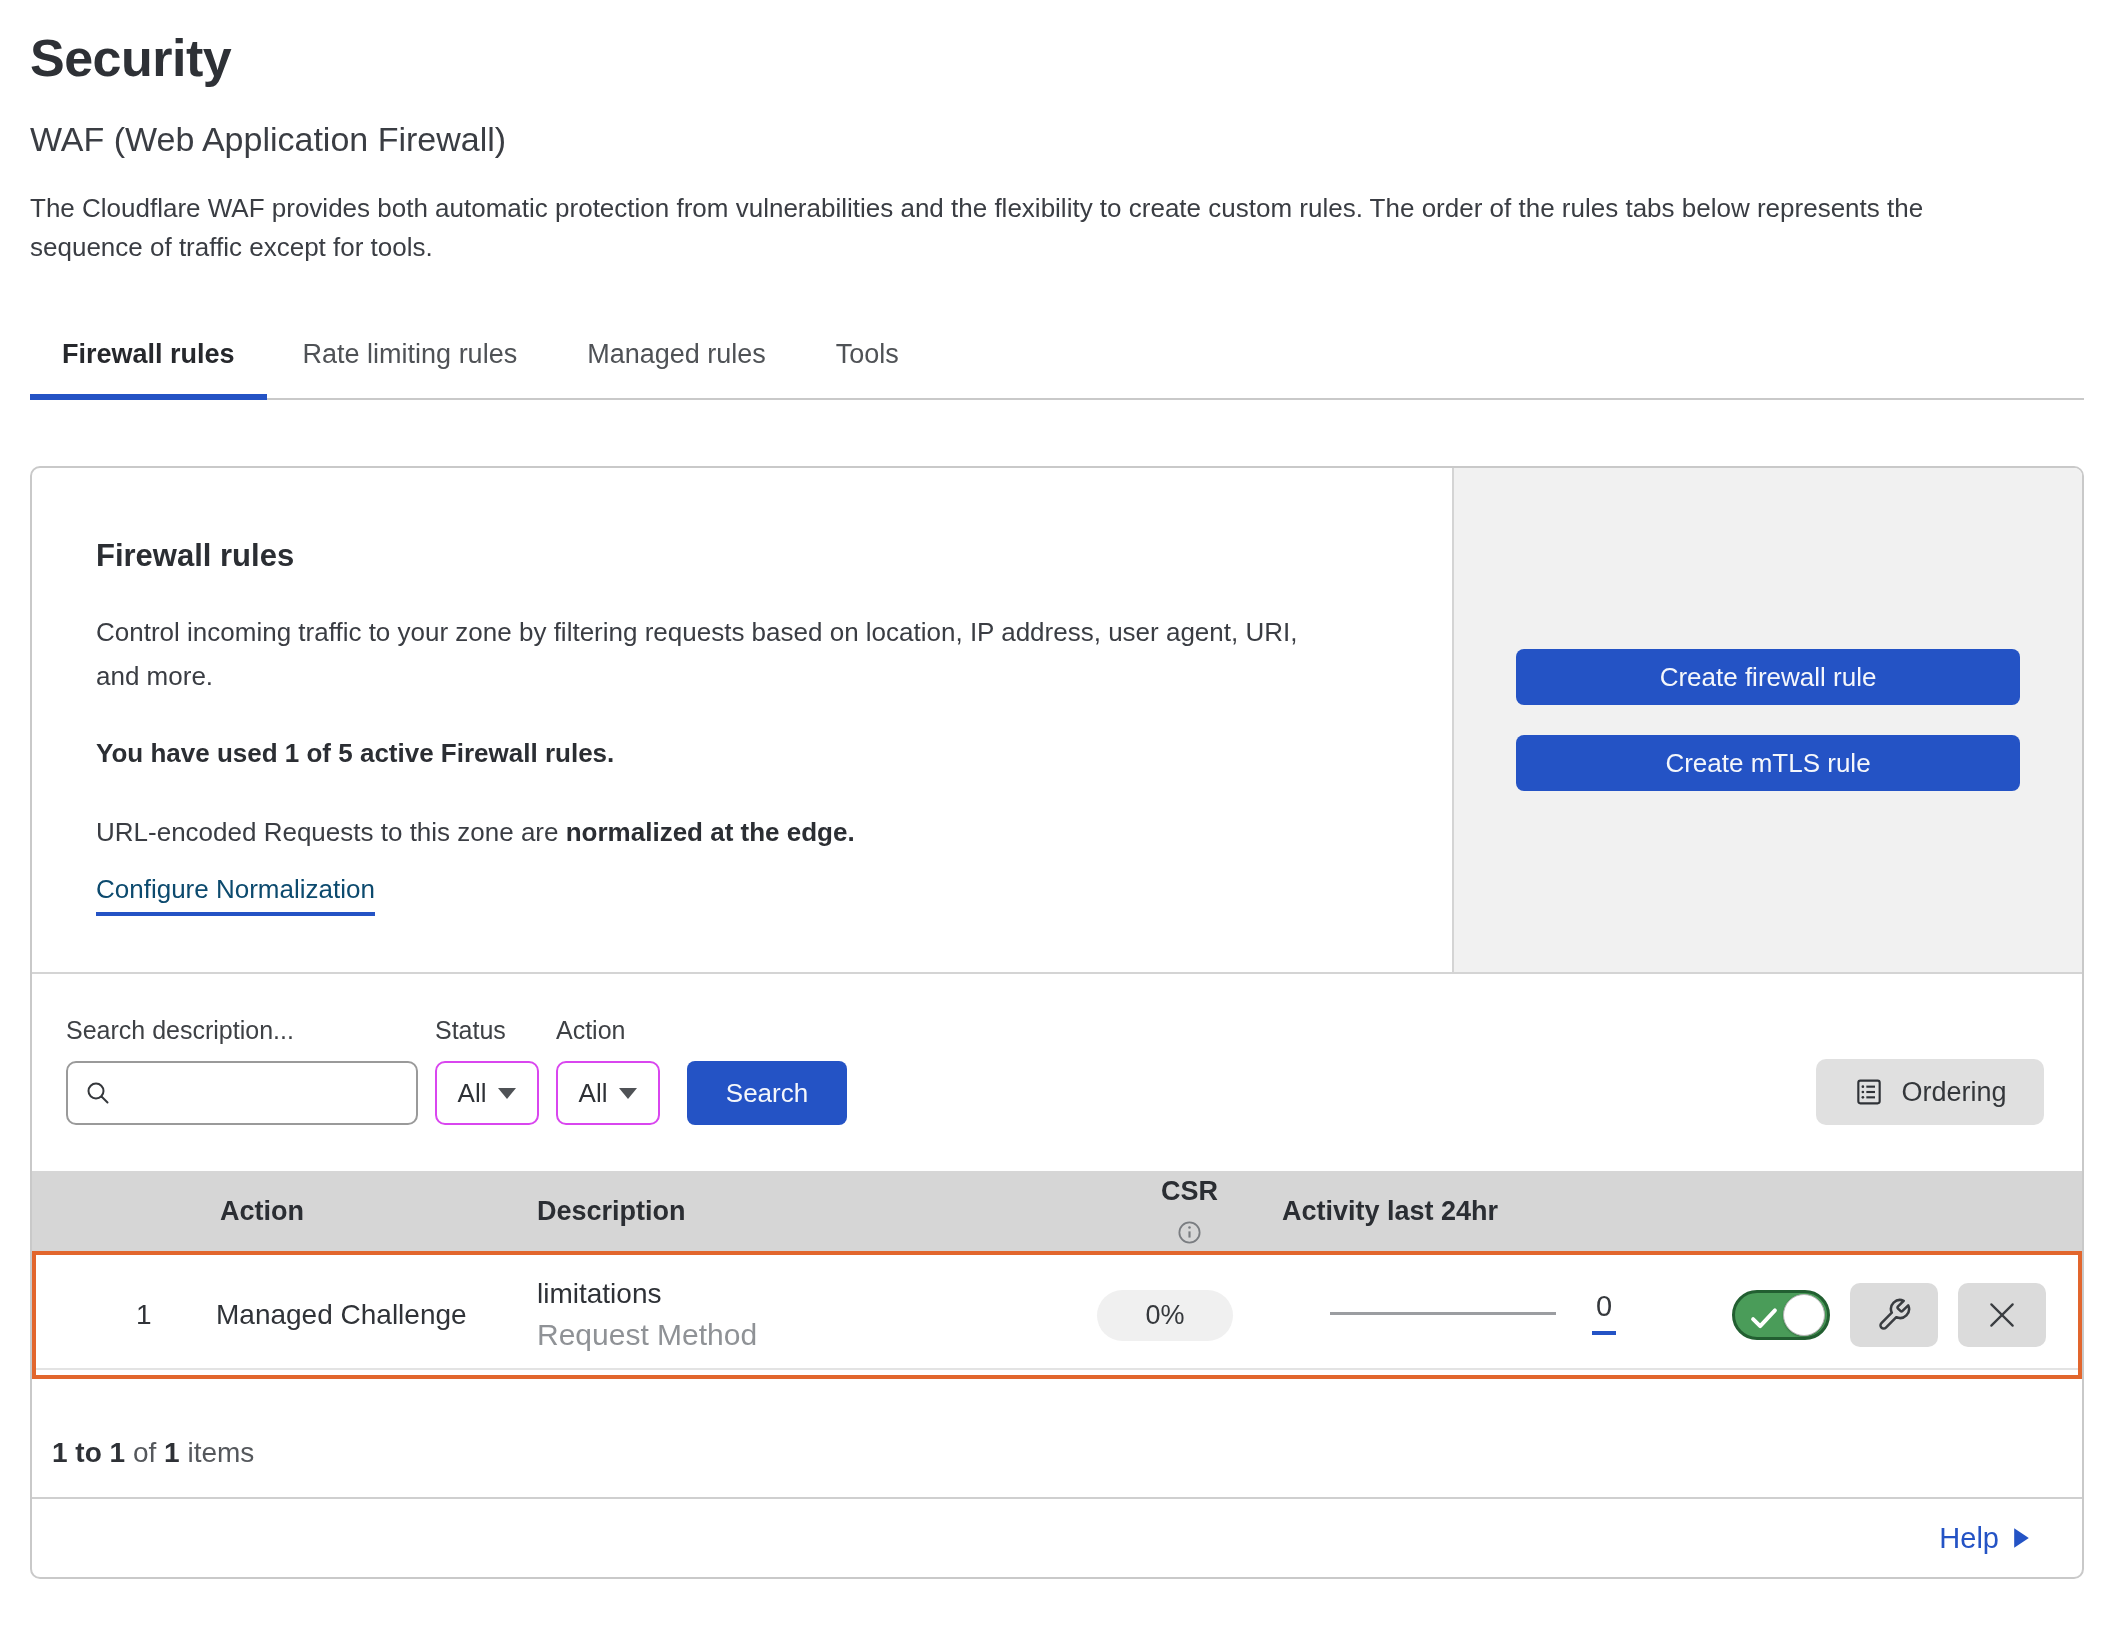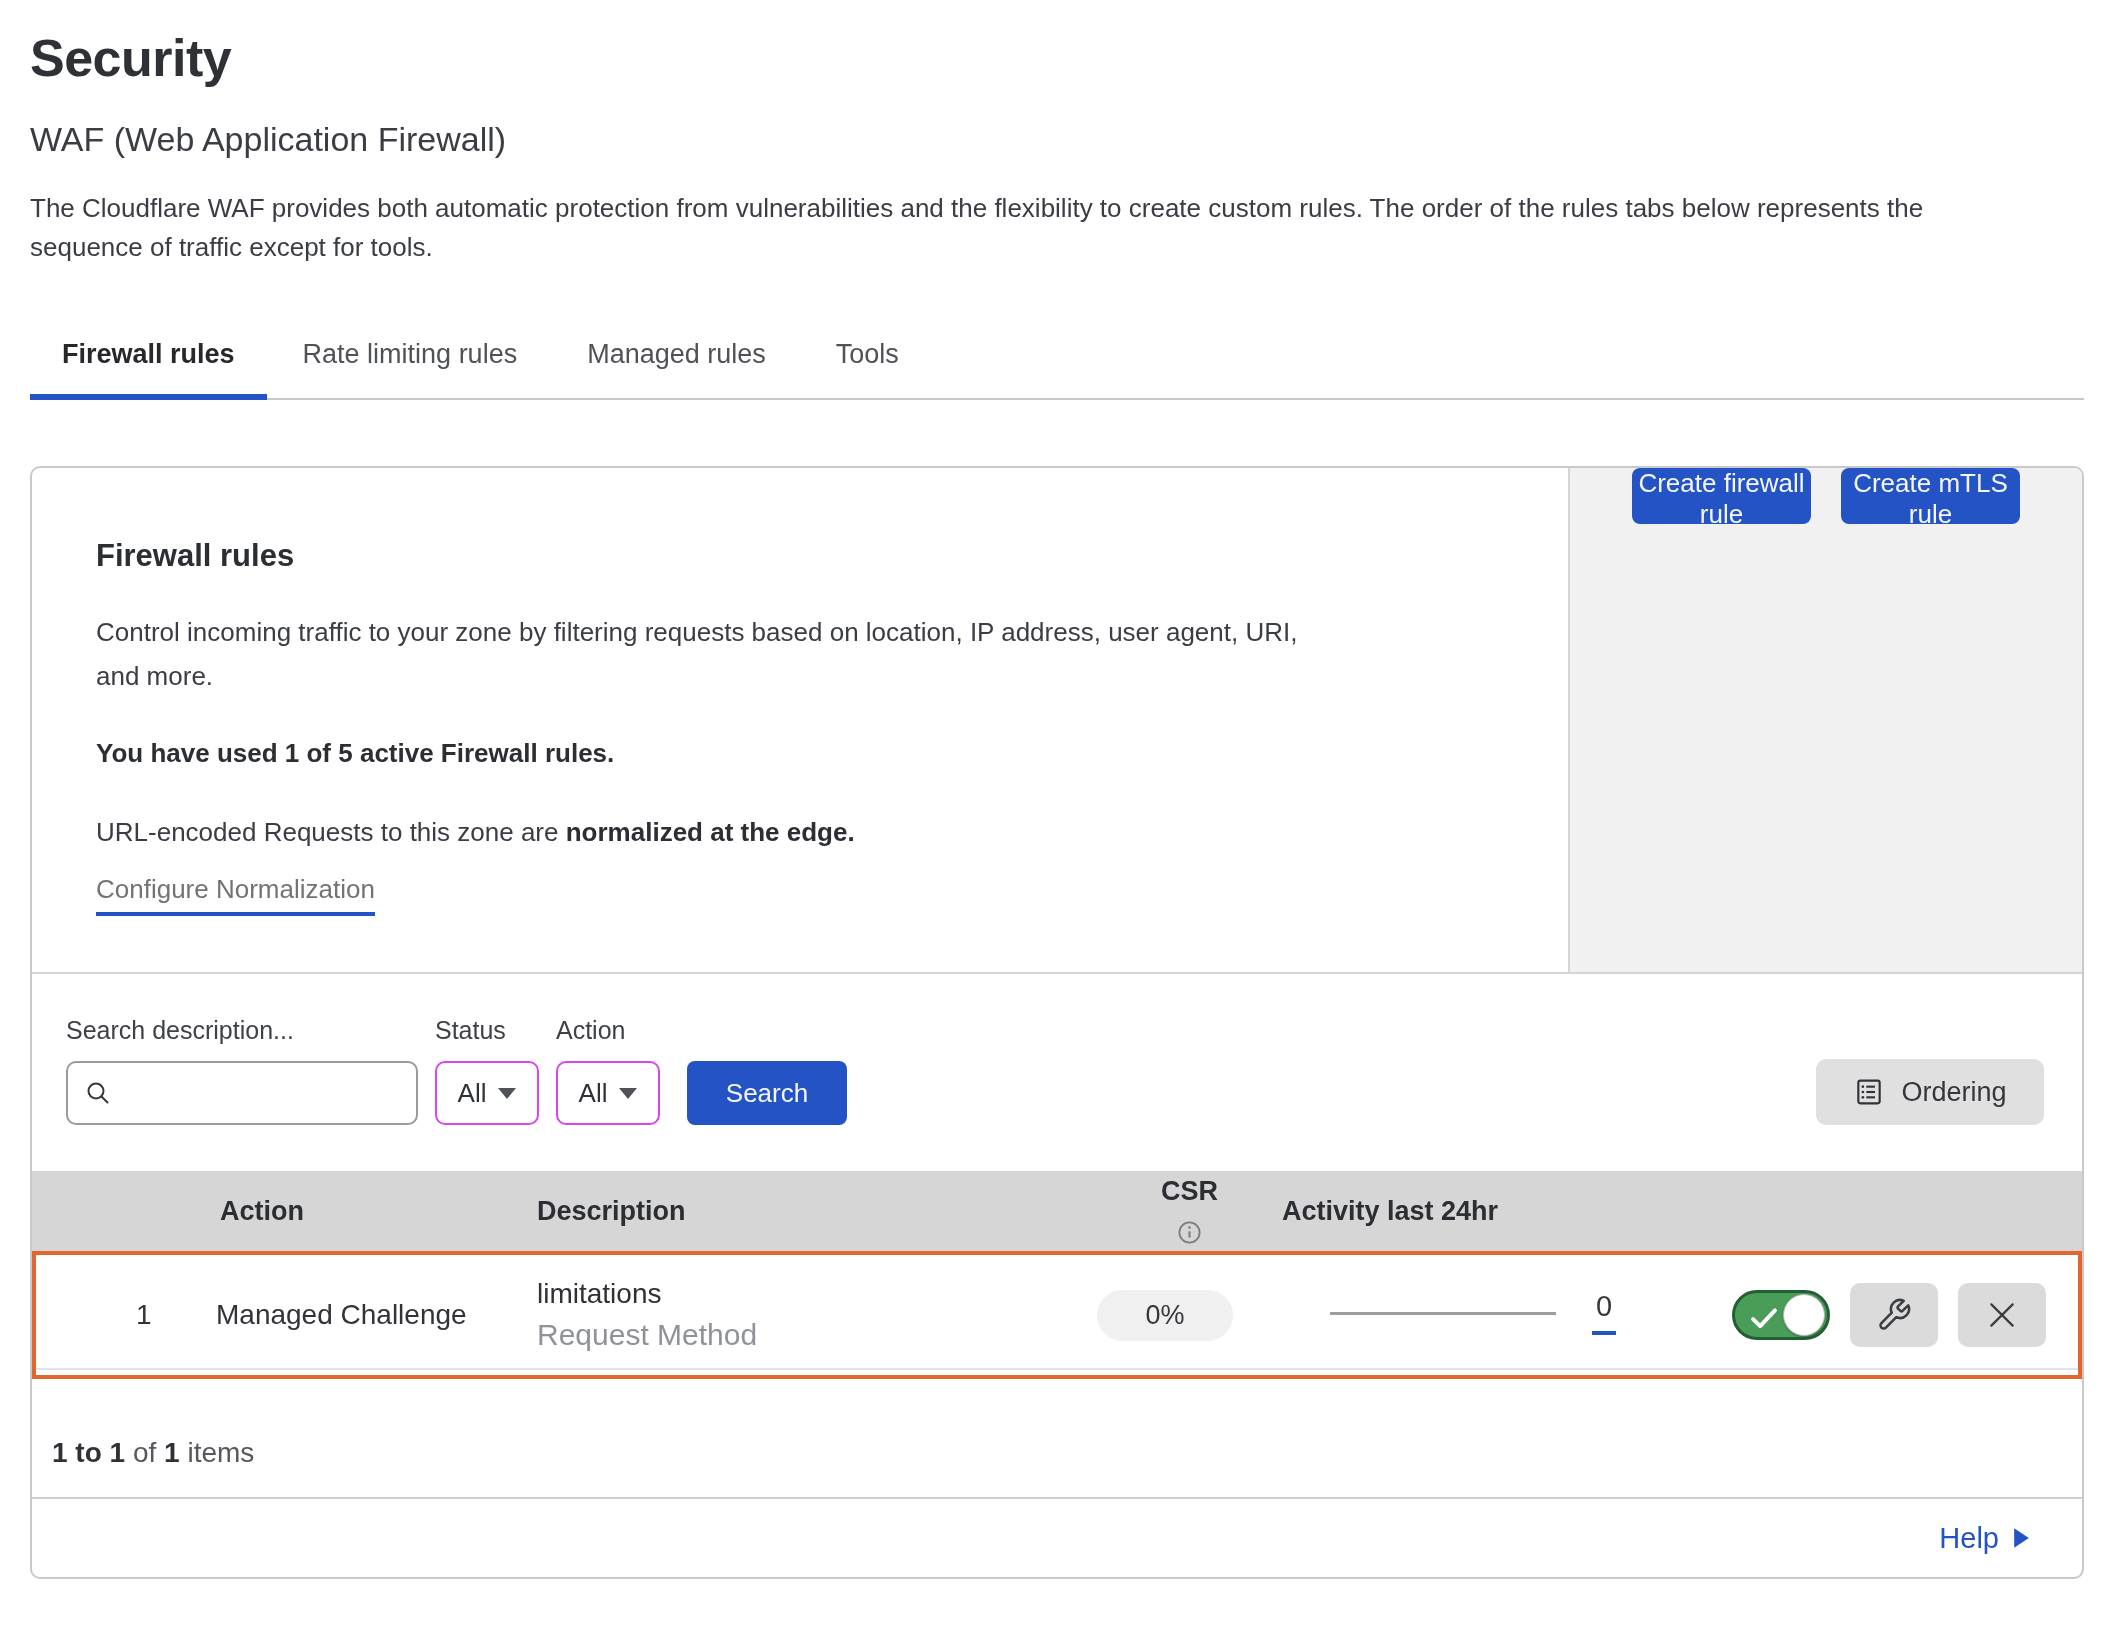--- a/index.html
+++ b/index.html
@@ -26,24 +26,24 @@
   .card { margin: 66px 0 0 0; border: 2px solid #c9c9c9; border-radius: 10px; overflow: hidden; background:#fff; }
 
   
   .hero { display: flex; border-bottom: 2px solid #d4d4d4; }
   .hero-left { flex: 1; padding: 70px 90px 56px 64px; }
   .hero-heading { font-size: 31px; font-weight: 700; color: #2b2e33; margin-bottom: 36px; }
   .hero-desc { font-size: 26px; line-height: 1.7; color: #3a3d43; max-width: 1240px; margin-bottom: 40px; }
   .hero-usage { font-size: 26px; font-weight: 700; color: #2b2e33; margin-bottom: 48px; }
   .hero-norm { font-size: 26px; color: #3a3d43; margin-bottom: 26px; }
   .hero-norm b { color: #2b2e33; }
-  .config-link { display: inline-block; font-size: 26px; color: #737373; text-decoration: none;
+  .config-link { display: inline-block; font-size: 26px; color: #0c4a6e; text-decoration: none;
                  border-bottom: 4px solid #2453c5; padding-bottom: 7px; cursor: pointer; }
-  .hero-right { width: 514px; background: #f1f1f1; border-left: 2px solid #d4d4d4;
-                display: flex; justify-content: center; gap: 30px; padding: 0 62px; }
+  .hero-right { width: 630px; background: #f1f1f1; border-left: 2px solid #d4d4d4;
+                display: flex; flex-direction: column; justify-content: center; gap: 30px; padding: 0 62px; }
   .btn-primary { display:block; width: 100%; height: 56px; background: #2453c5; color: #f5f7fb;
                  font-size: 26px; font-family: inherit; border: none; border-radius: 8px; cursor: pointer; }
 
   
   .filters { position: relative; display: flex; align-items: flex-end; padding: 42px 0 46px 34px; }
   .filter-group { margin-right: 17px; }
   .filter-label { display: block; font-size: 25px; color: #3e4145; margin-bottom: 16px; }
   .search-box { width: 352px; height: 64px; border: 2px solid #9a9a9a; border-radius: 10px;
                 display: flex; align-items: center; padding-left: 16px; background: #fff; }
   .search-box input { border: none; outline: none; flex: 1; height: 90%; font-size: 25px;

